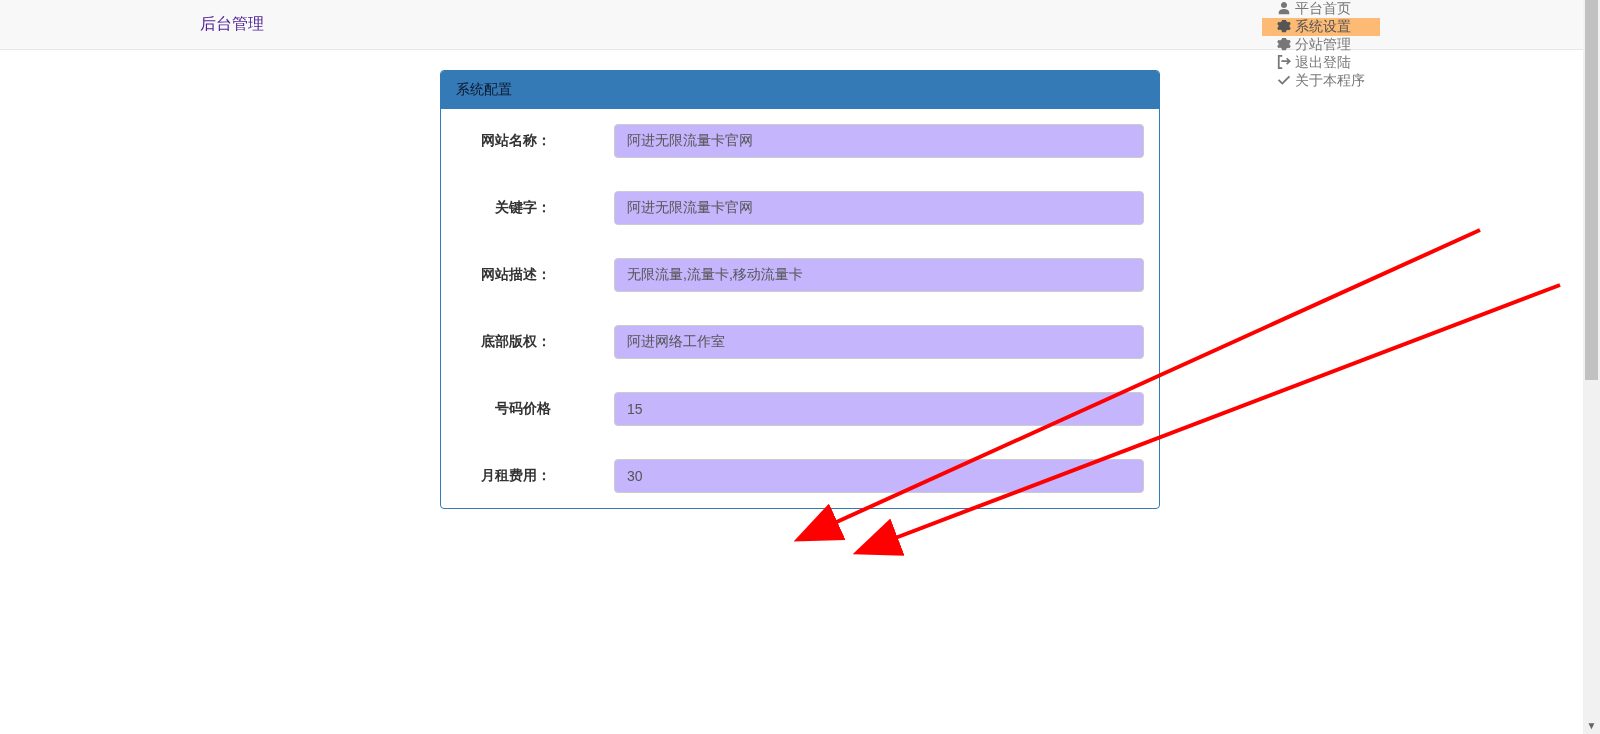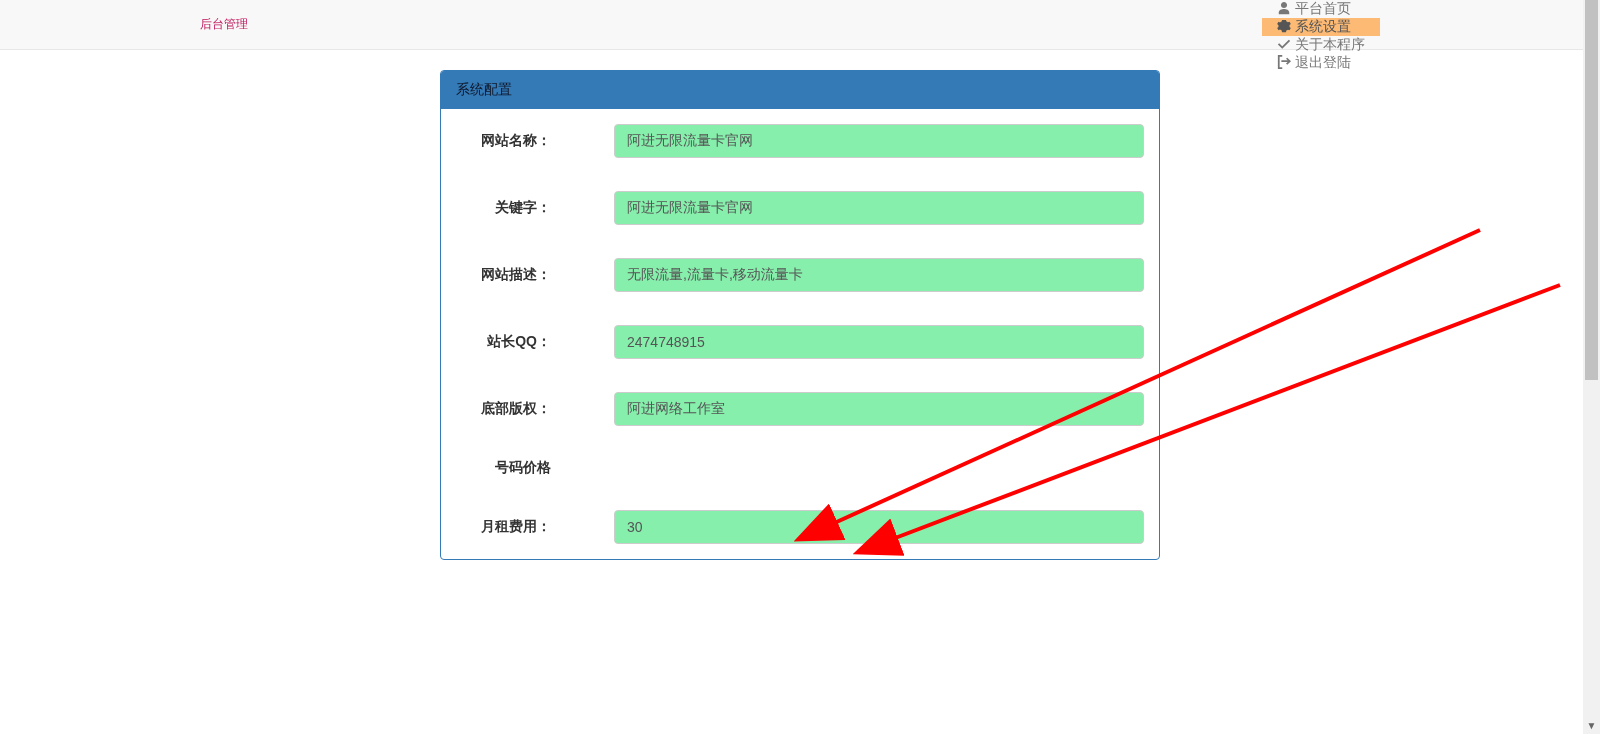--- a/index.html
+++ b/index.html
@@ -16,22 +16,22 @@
     }
     .topbar {
       height: 50px;
       background: #f8f8f8;
       border-bottom: 1px solid #e7e7e7;
       display: flex;
       align-items: center;
       padding: 0 20px;
     }
     .brand {
-      color: #be185d;
-      font-size: 12px;
+      color: #4c1d95;
+      font-size: 16px;
       padding-left: 180px;
     }
     .nav {
       margin-left: auto;
       display: flex;
       height: 100%;
       padding-right: 200px;
       flex-direction: column;
     }
     .nav-item {
@@ -91,21 +91,21 @@
       font-weight: bold;
     }
     .form-input {
       flex: 1;
       height: 34px;
       padding: 6px 12px;
       border: 1px solid #ccc;
       border-radius: 4px;
       font-size: 14px;
       color: #555;
-      background: #86efac;
+      background: #c4b5fd;
     }
     .scrollbar {
       position: fixed;
       right: 0;
       top: 0;
       width: 17px;
       height: 100%;
       background: #f1f1f1;
     }
     .scrollbar-thumb {
@@ -156,32 +156,40 @@
       <span>
         <svg viewBox="0 0 16 16">
             <path d="M8 5a3 3 0 100 6 3 3 0 000-6zm6.4 3c0-.4 0-.8-.1-1.1l1.5-1.2-1.5-2.6-1.8.7c-.6-.5-1.2-.8-1.9-1.1L10.3 1H5.7l-.3 1.9c-.7.2-1.3.6-1.9 1L1.7 3.2.2 5.8l1.5 1.2c-.1.3-.1.7-.1 1s0 .7.1 1L.2 10.2l1.5 2.6 1.8-.7c.6.5 1.2.8 1.9 1.1l.3 1.9h4.6l.3-1.9c.7-.2 1.3-.6 1.9-1l1.8.7 1.5-2.6-1.5-1.2c.1-.4.1-.7.1-1.1z"></path>
           </svg>
       </span>
       <span>系统设置</span>
     </div>
     <div class="nav-item">
       <span>
         <svg viewBox="0 0 16 16">
+            <path d="M8 5a3 3 0 100 6 3 3 0 000-6zm6.4 3c0-.4 0-.8-.1-1.1l1.5-1.2-1.5-2.6-1.8.7c-.6-.5-1.2-.8-1.9-1.1L10.3 1H5.7l-.3 1.9c-.7.2-1.3.6-1.9 1L1.7 3.2.2 5.8l1.5 1.2c-.1.3-.1.7-.1 1s0 .7.1 1L.2 10.2l1.5 2.6 1.8-.7c.6.5 1.2.8 1.9 1.1l.3 1.9h4.6l.3-1.9c.7-.2 1.3-.6 1.9-1l1.8.7 1.5-2.6-1.5-1.2c.1-.4.1-.7.1-1.1z"></path>
+          </svg>
+      </span>
+      <span>分站管理</span>
+    </div>
+    <div class="nav-item">
+      <span>
+        <svg viewBox="0 0 16 16">
+            <path d="M6 14H3V2h3V0H1v16h5v-2zm5.7-11L10.3 4.4 12.2 6H5v2h7.2l-1.9 1.6L11.7 11 16 7z"></path>
+          </svg>
+      </span>
+      <span>退出登陆</span>
+    </div>
+    <div class="nav-item">
+      <span>
+        <svg viewBox="0 0 16 16">
             <path d="M13.5 3L6 10.5 2.5 7 1 8.5 6 13.5 15 4.5z"></path>
           </svg>
       </span>
       <span>关于本程序</span>
-    </div>
-    <div class="nav-item">
-      <span>
-        <svg viewBox="0 0 16 16">
-            <path d="M6 14H3V2h3V0H1v16h5v-2zm5.7-11L10.3 4.4 12.2 6H5v2h7.2l-1.9 1.6L11.7 11 16 7z"></path>
-          </svg>
-      </span>
-      <span>退出登陆</span>
     </div>
   </div>
 </div>
 
 <div class="content">
   <div class="panel">
     <div class="panel-header">系统配置</div>
     <div class="panel-body">
 
       <div class="form-row">
@@ -193,33 +201,30 @@
         <label class="form-label">关键字：</label>
         <input class="form-input" value="阿进无限流量卡官网" style="">
       </div>
 
 
       <div class="form-row">
         <label class="form-label">网站描述：</label>
         <input class="form-input" value="无限流量,流量卡,移动流量卡" style="">
       </div>
 
-      <div class="form-row">
-        <label class="form-label">站长QQ：</label>
-        <input class="form-input" value="2474748915" style="">
-      </div>
 
       <div class="form-row">
         <label class="form-label">底部版权：</label>
         <input class="form-input" value="阿进网络工作室" style="">
       </div>
 
 
       <div class="form-row">
         <label class="form-label">号码价格</label>
+        <input class="form-input" value="15" style="">
       </div>
 
       <div class="form-row">
         <label class="form-label">月租费用：</label>
         <input class="form-input" value="30" style="">
       </div>
 
     </div>
   </div>
 </div>

